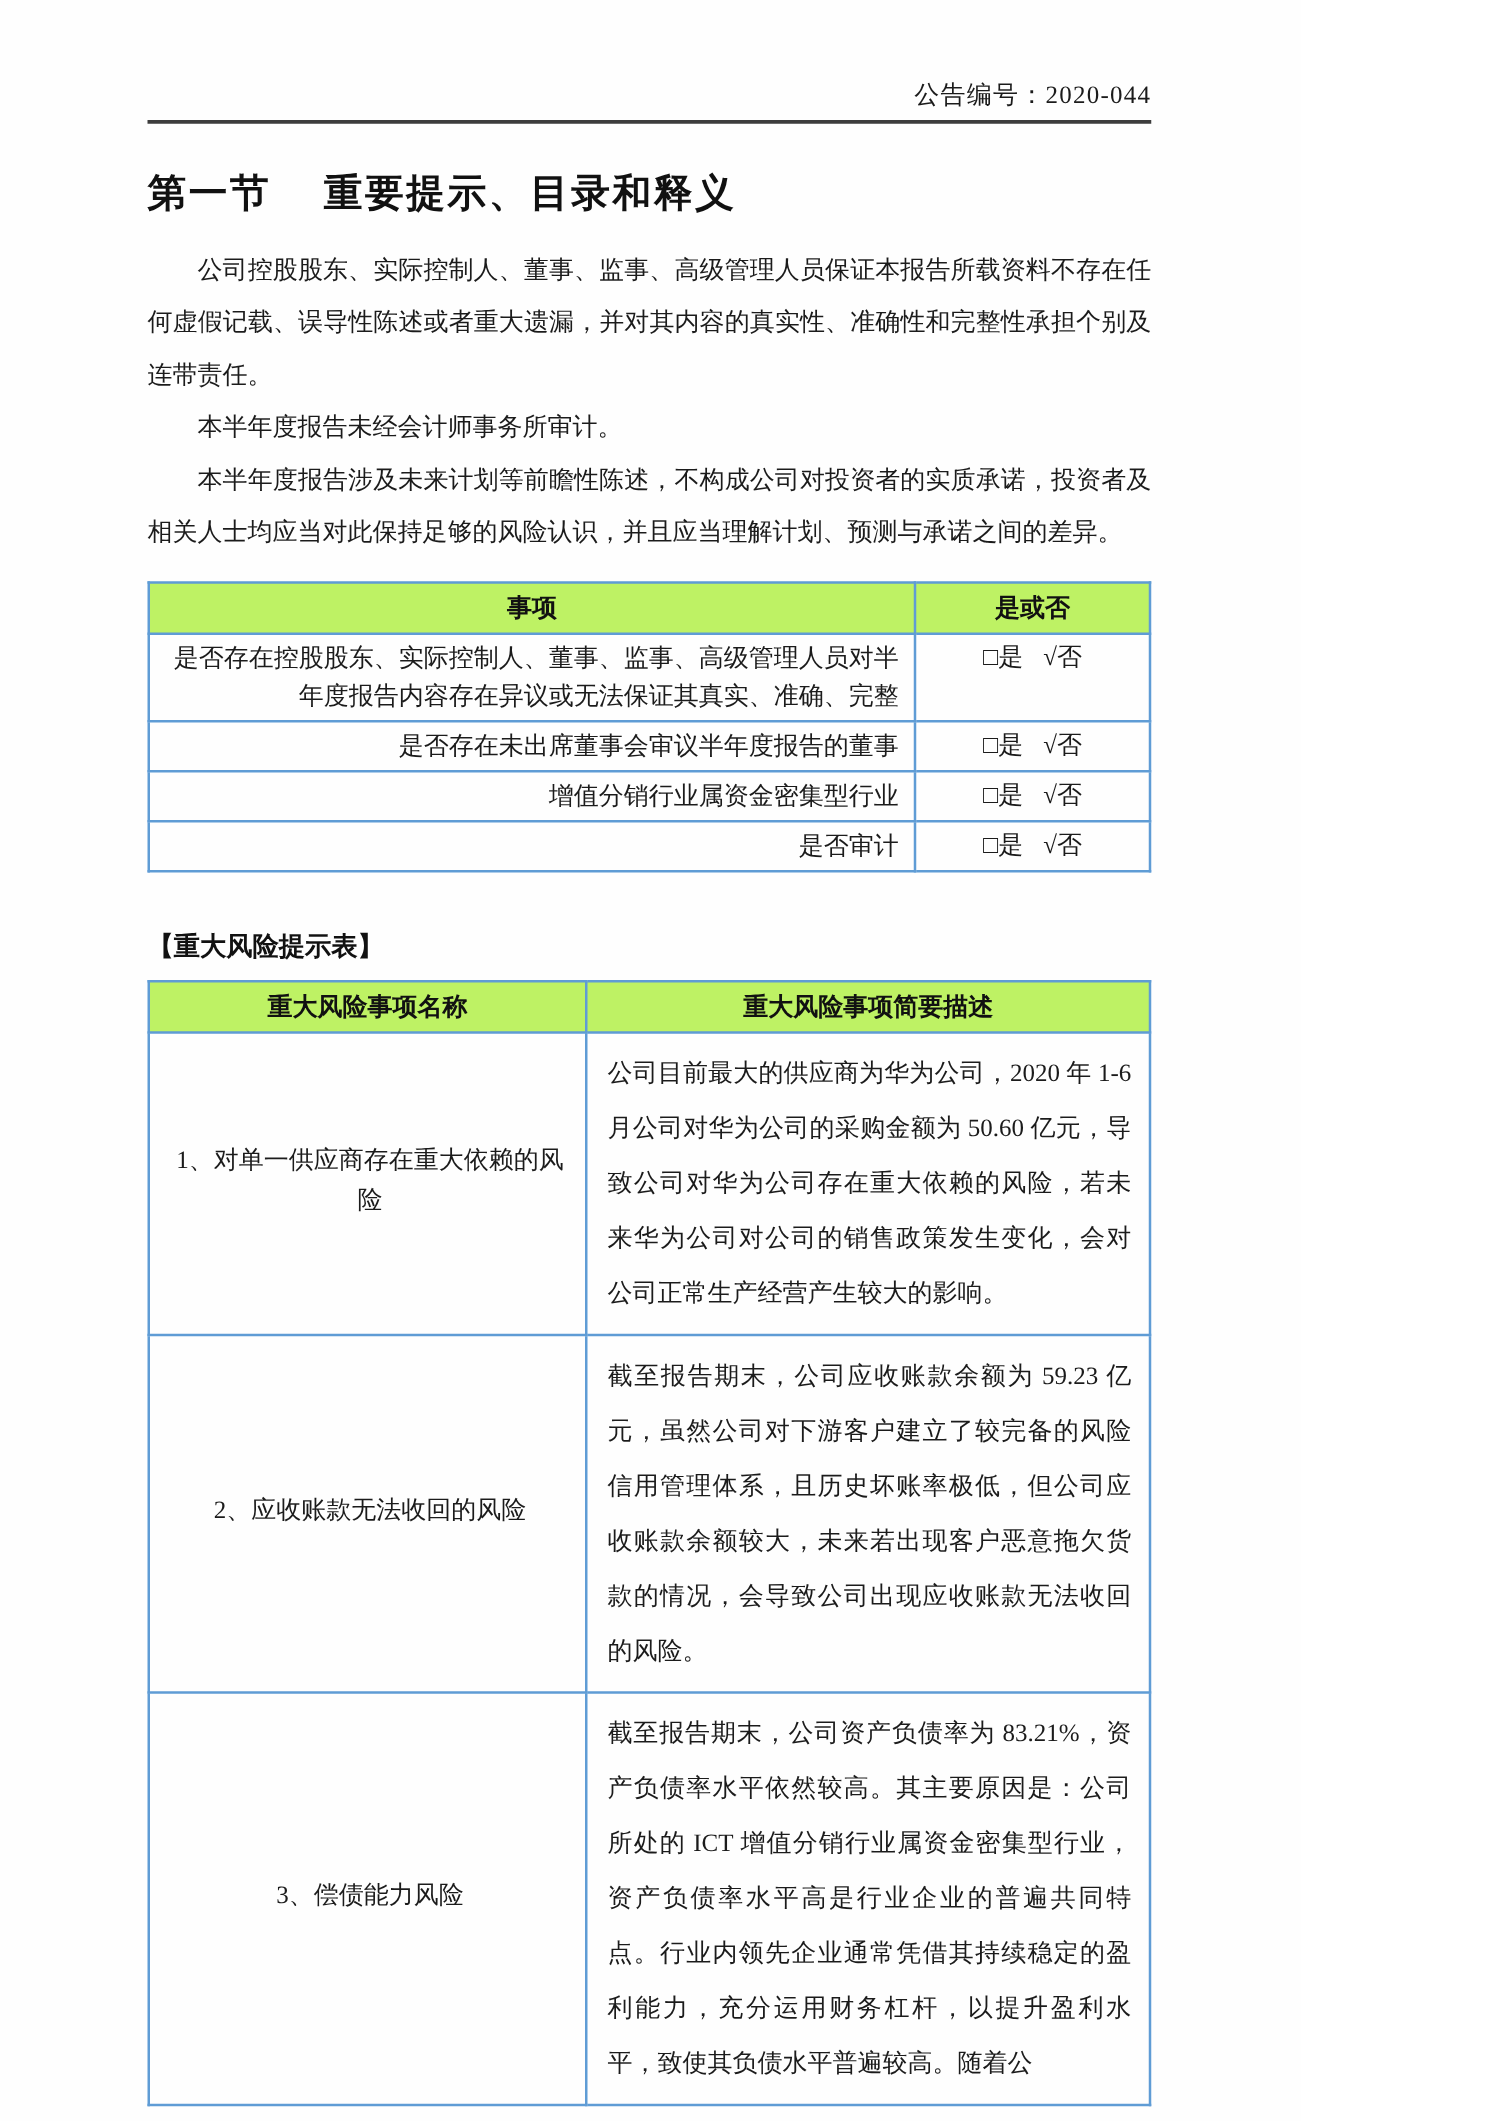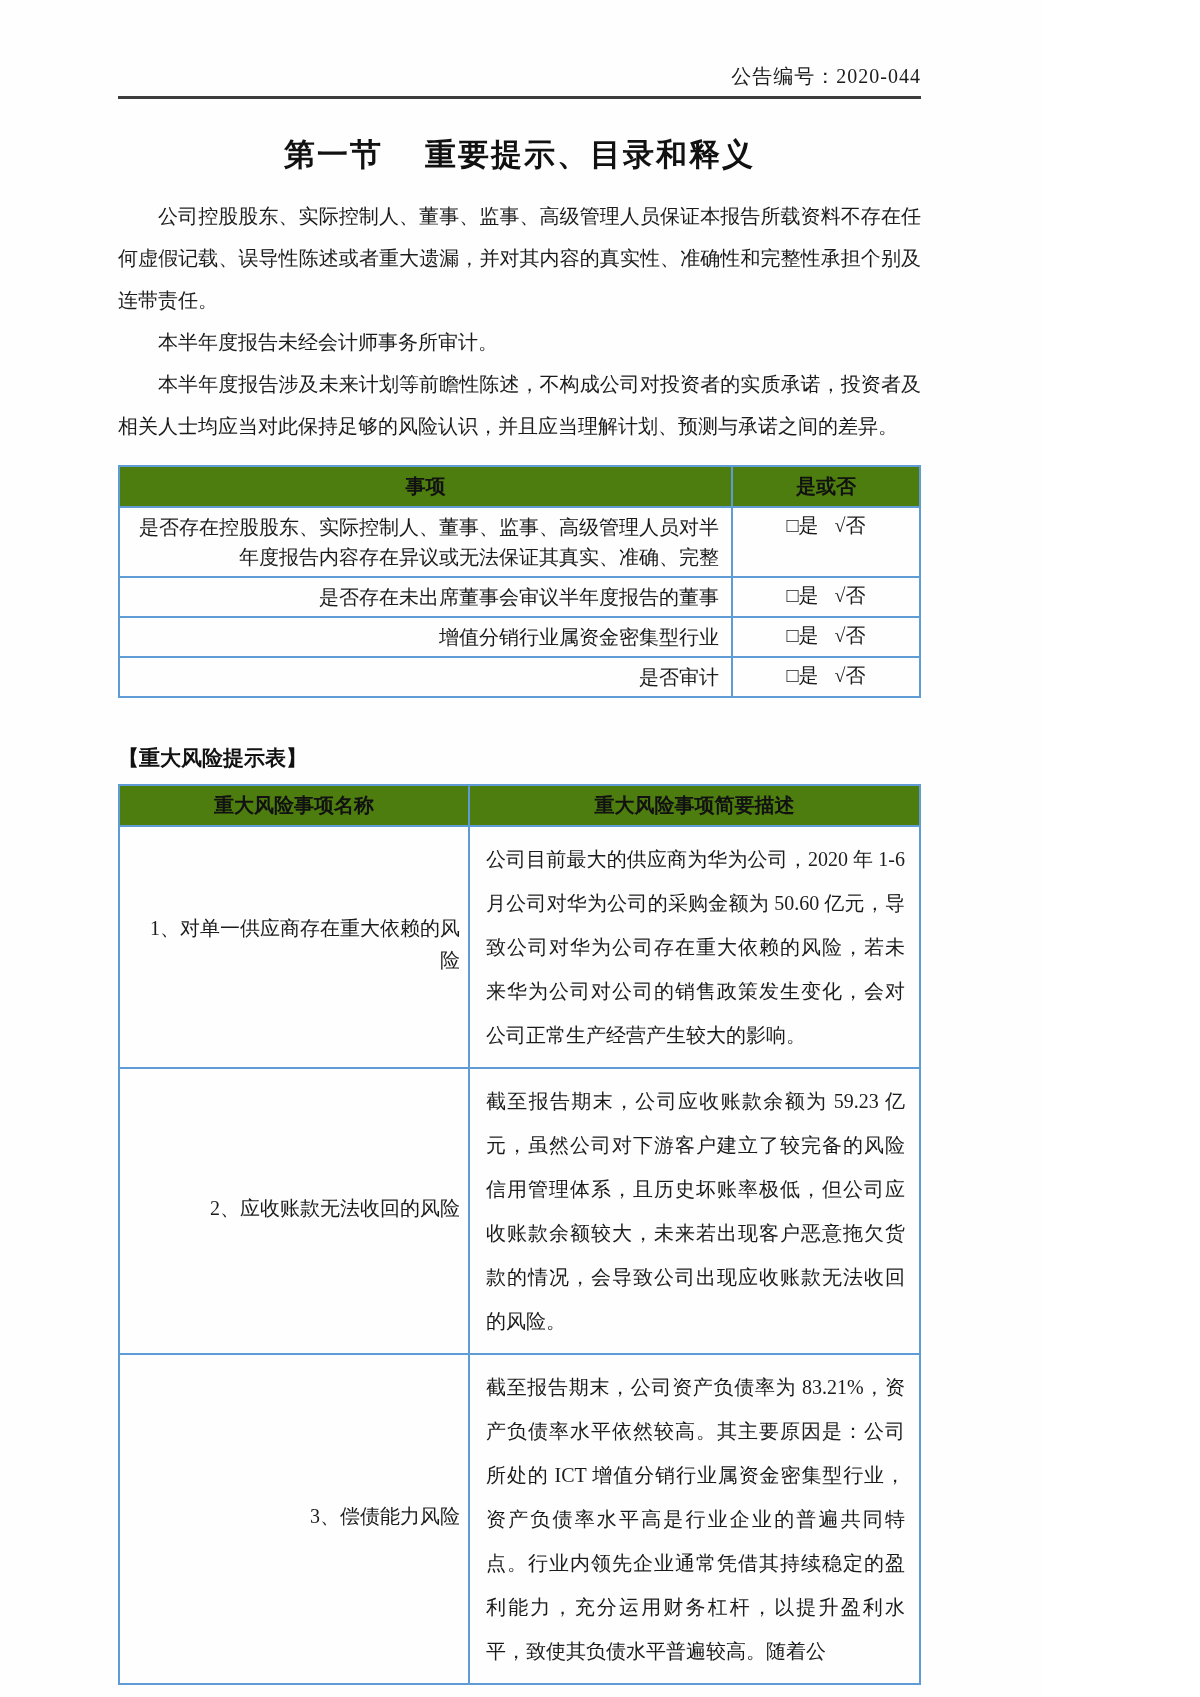--- a/index.html
+++ b/index.html
@@ -33,21 +33,21 @@
     height: 0;
     border-top: 3px solid #3d3d3d;
   }
   
   .doc-title {
     margin: 34px 0 0 0;
     font-family: "Liberation Sans", "DejaVu Sans", sans-serif;
     font-weight: 700;
     font-size: 31px;
     line-height: 44px;
-    text-align: center;
+    text-align: left;
     letter-spacing: 2px;
     color: #111;
   }
   .title-gap { display: inline-block; width: 42px; }
   
   .body-text { margin-top: 18px; }
   .para {
     margin: 0;
     font-size: 20px;
     line-height: 42px;
@@ -58,21 +58,21 @@
   .tbl {
     width: 100%;
     border-collapse: collapse;
     font-size: 20px;
     table-layout: fixed;
   }
   .tbl th, .tbl td {
     border: 2px solid #5f9cd5;
   }
   .tbl th {
-    background: #4d7c0f;
+    background: #bef264;
     font-family: "Liberation Sans", "DejaVu Sans", sans-serif;
     font-weight: 700;
     text-align: center;
     padding: 6px 6px;
     color: #111;
   }
   .tbl1 { margin-top: 18px; }
   .tbl1 col.c-item { width: auto; }
   .tbl1 col.c-answer { width: 188px; }
   .tbl1 td.q {
@@ -93,21 +93,21 @@
     font-family: "Liberation Sans", "DejaVu Sans", sans-serif;
     font-weight: 700;
     font-size: 21px;
     line-height: 28px;
     color: #111;
   }
   .tbl2 { margin-top: 12px; }
   .tbl2 col.c-name { width: 350px; }
   .tbl2 td.rname {
     vertical-align: middle;
-    text-align: right;
+    text-align: center;
     padding: 6px 8px 12px 12px;
     line-height: 32px;
   }
   .tbl2 td.rdesc {
     vertical-align: top;
     text-align: justify;
     padding: 10px 14px 10px 16px;
     line-height: 44px;
   }
   

